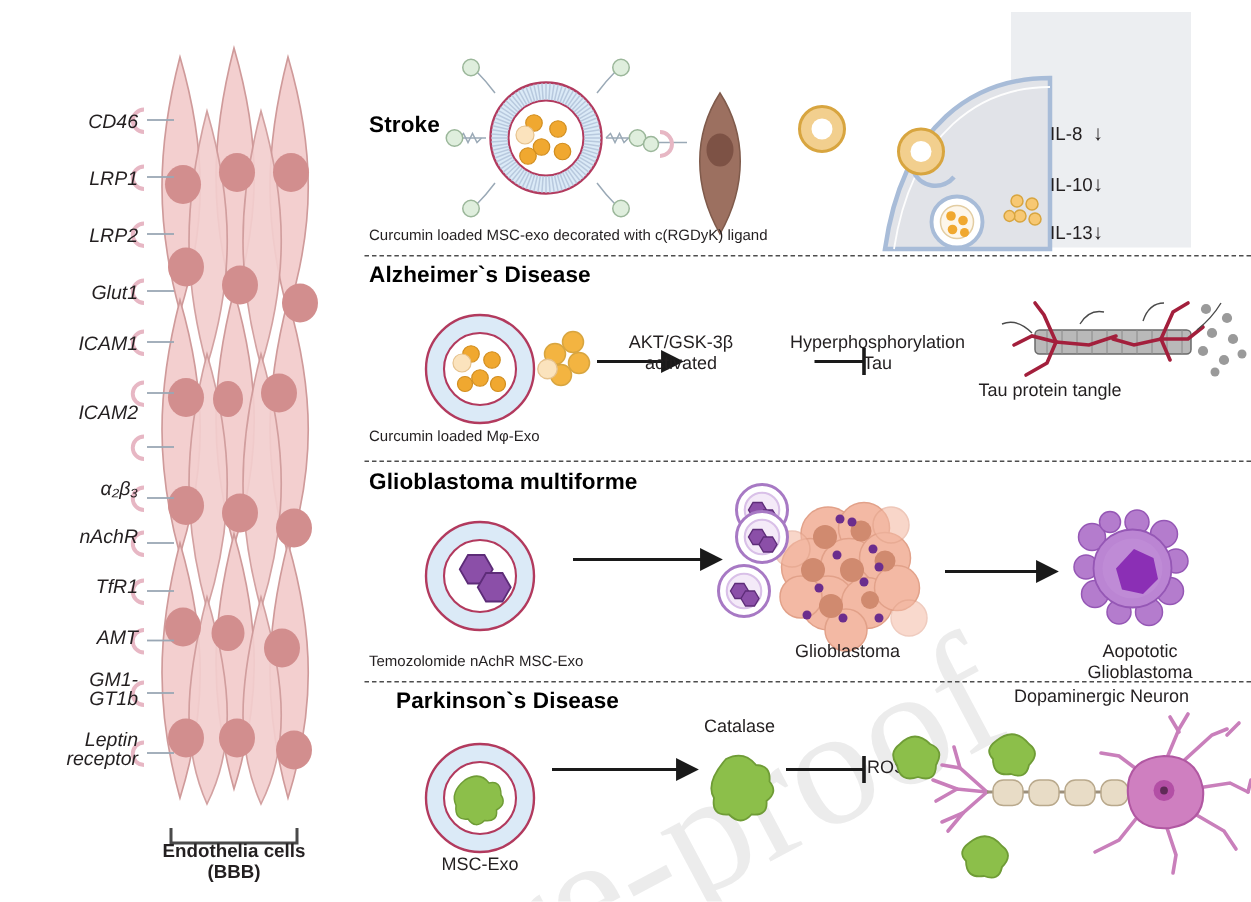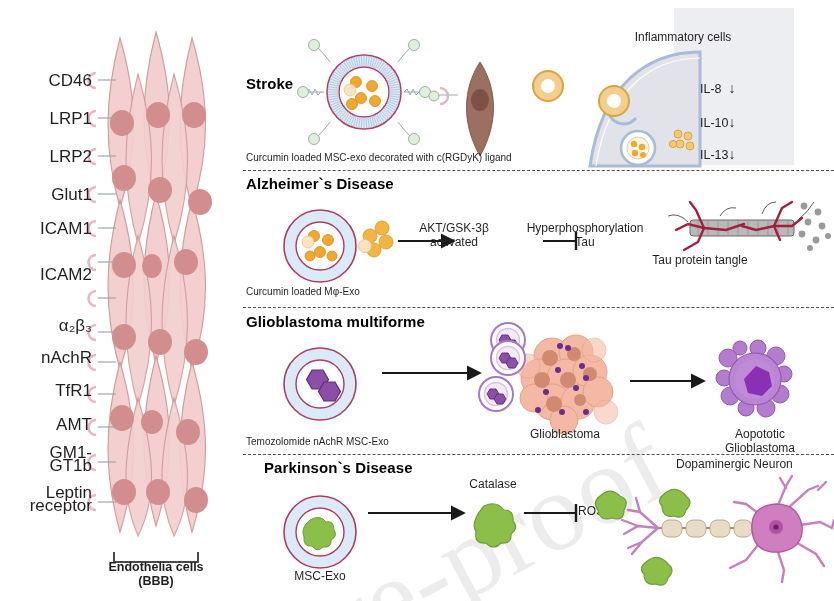--- a/index.html
+++ b/index.html
@@ -6,22 +6,22 @@
   body{
     width:834px;height:601px;position:relative;overflow:hidden;
     font-family:"Liberation Sans", sans-serif;
     color:#231f20;
   }
   #figure{position:absolute;inset:0;}
   .abs{position:absolute;}
 
   
   .recep-label{
-    position:absolute;text-align:right;font-size:17px;line-height:13px;
-    color:#231f20;white-space:pre-line;
+    position:absolute;text-align:right;font-size:13px;line-height:13px;
+    color:#231f20;white-space:pre-line;font-style:italic;
   }
   .bbb-caption{
     position:absolute;text-align:center;font-size:12.5px;font-weight:bold;
     line-height:14px;color:#231f20;white-space:pre-line;
   }
 
   
   .panel-title{
     position:absolute;font-size:15px;font-weight:bold;color:#000000;
     letter-spacing:.1px;
@@ -299,21 +299,20 @@
   <svg class="abs" style="left:428px;top:62px;" width="90" height="96" viewBox="0 0 90 96">
     <g stroke="#9aa9b6" stroke-width="1" fill="none">
         <line x1="10" y1="33" x2="30" y2="33"></line>
       </g>
     <path d="M12,26 a8,8 0 1,1 0,16" fill="none" stroke="#e7b7c4" stroke-width="2.6"></path>
     <circle cx="6" cy="34" r="5" fill="#dfeedd" stroke="#9bb79a" stroke-width="1"></circle>
     <path d="M52,0 C70,28 70,62 52,94 C34,62 34,28 52,0 Z" fill="#9c7060" stroke="#7f5a4b" stroke-width="1"></path>
     <ellipse cx="52" cy="38" rx="9" ry="11" fill="#7d5245"></ellipse>
   </svg>
 
-  <div class="lbl" style="left:608px;width:150px;top:31px;">Inflammatory cells</div>
 
   <svg class="abs" style="left:530px;top:48px;" width="170" height="118" viewBox="0 0 170 118">
 
     <path d="M170,4 C120,4 72,34 60,118 L170,118 Z" fill="#e1e3e8" stroke="#a8bcd8" stroke-width="3"></path>
     <path d="M170,10 C124,10 78,40 66,118" fill="none" stroke="#fdfdfd" stroke-width="1.2"></path>
 
     <path d="M96,44 a16,16 0 1,0 10,26" fill="none" stroke="#a8bcd8" stroke-width="3"></path>
 
     <g fill="#f2cf8e" stroke="#d8a53f" stroke-width="2">
       <circle cx="18" cy="38" r="15"></circle>

